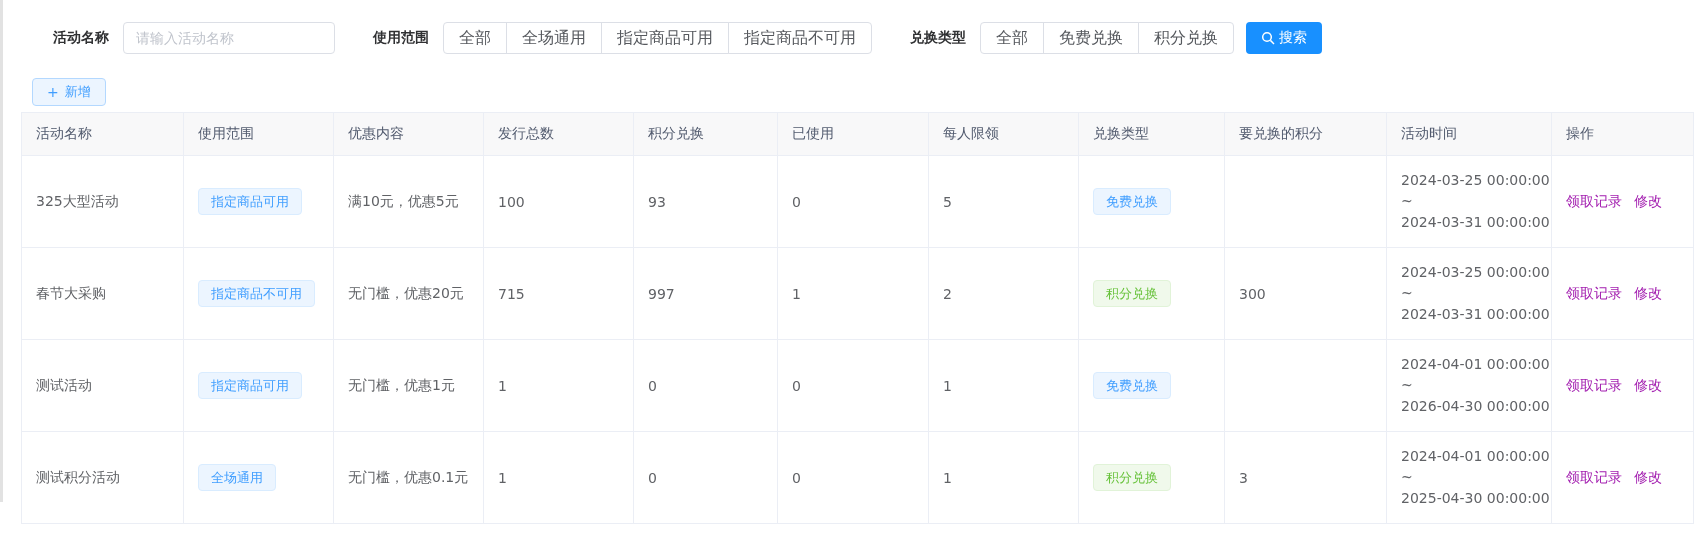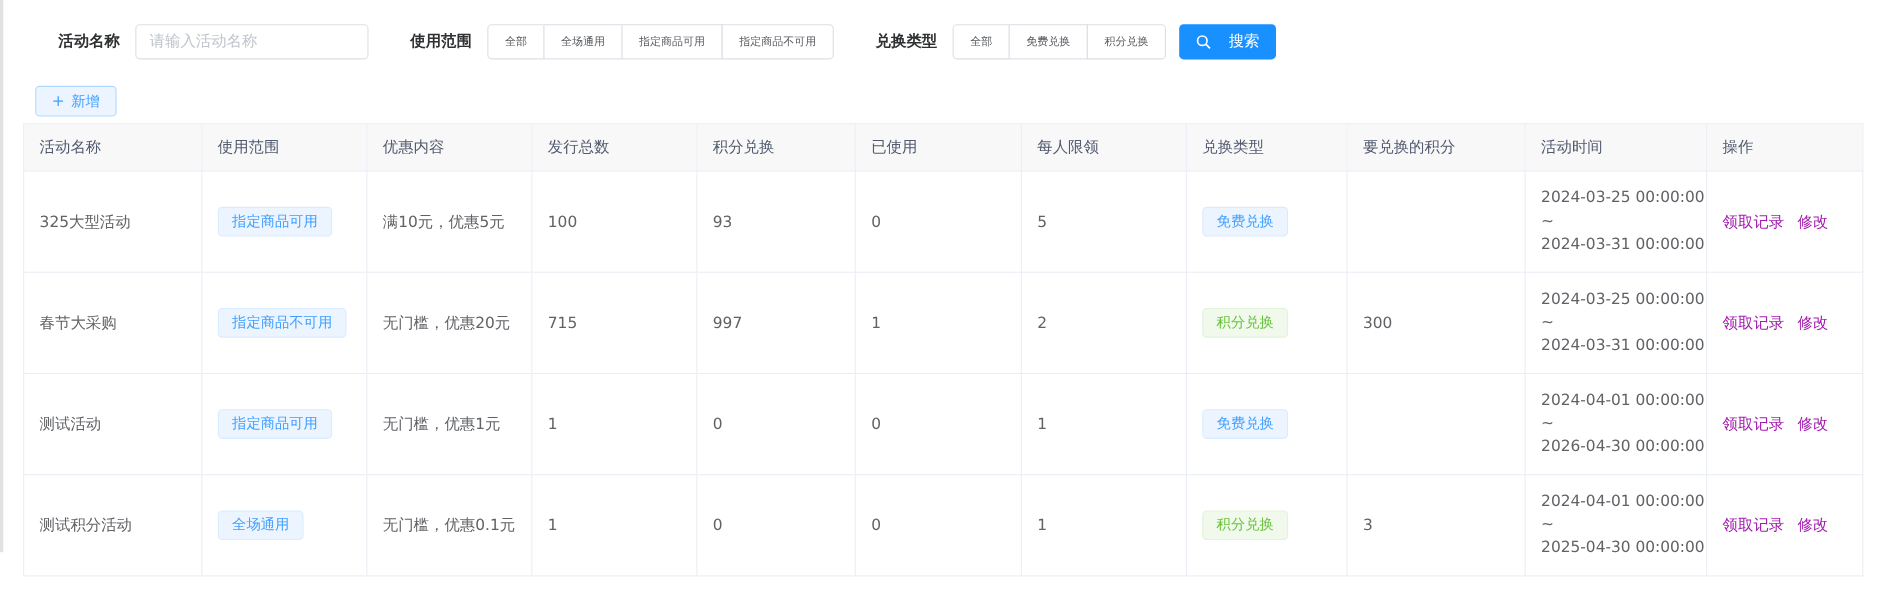--- a/index.html
+++ b/index.html
@@ -31,29 +31,29 @@
     width:212px;height:32px;box-sizing:border-box;
     border:1px solid #dcdfe6;border-radius:4px;
     padding:0 12px;font-size:14px;color:#a21caf;outline:none;
     font-family:inherit;
   }
   .f-input::placeholder{color:#c0c4cc;}
   .btn-group{display:flex;}
   .btn-group button{
     height:32px;padding:0 15px;background:#fff;
     border:1px solid #dcdfe6;margin-left:-1px;
-    font-size:10px;color:#56595e;cursor:pointer;white-space:nowrap;
+    font-size:16px;color:#56595e;cursor:pointer;white-space:nowrap;
     font-family:inherit;
   }
   .btn-group button:first-child{border-radius:4px 0 0 4px;margin-left:0;}
   .btn-group button:last-child{border-radius:0 4px 4px 0;}
   .search-btn{
     margin-left:12px;height:32px;padding:0 15px;
     background:#1890ff;color:#fff;border:none;border-radius:4px;
-    display:flex;align-items:center;gap:16px;font-size:14px;cursor:pointer;
+    display:flex;align-items:center;gap:4px;font-size:14px;cursor:pointer;
     font-family:inherit;
   }
   
   .add-btn{
     margin:24px 0 0 29px;height:28px;padding:0 14px;
     background:#ecf5ff;border:1px solid #b3d8ff;color:#409eff;
     border-radius:4px;font-size:13px;display:inline-flex;align-items:center;gap:6px;
     cursor:pointer;font-family:inherit;
   }
   .add-btn .plus{font-size:14px;line-height:1;}

